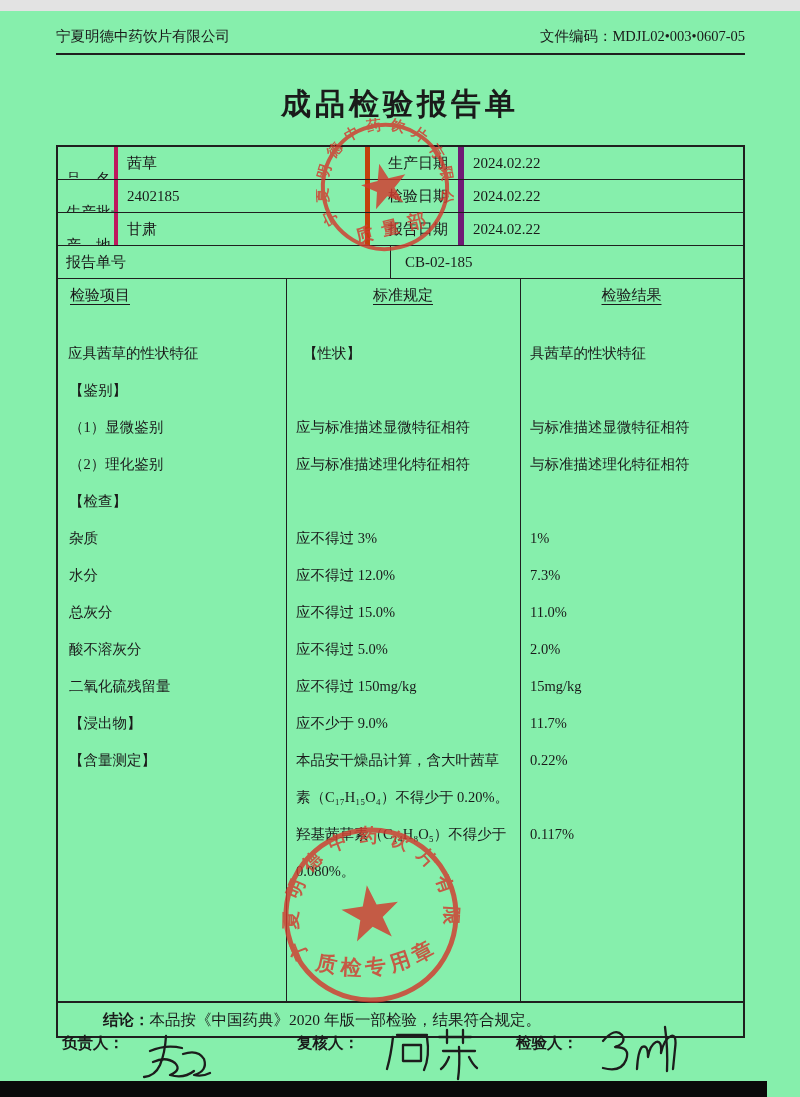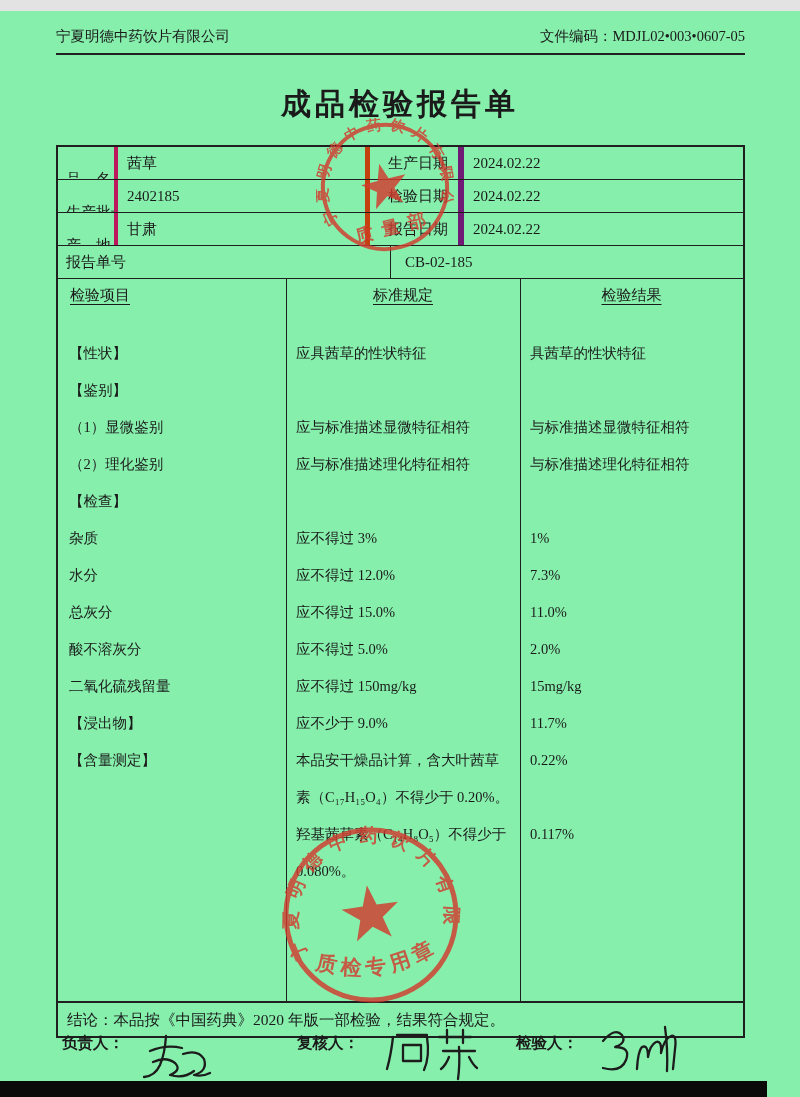--- a/index.html
+++ b/index.html
@@ -36,21 +36,21 @@
   .hu{text-decoration:underline;text-underline-offset:4px;}
   .rbody{height:692px;box-sizing:border-box;padding-top:26px;overflow:hidden;font-size:14.5px;}
   .rrow{display:flex;align-items:flex-start;}
   .rc{box-sizing:border-box;line-height:37px;}
   .rc1{width:228px;padding-left:11px;}
   .rc2{width:234px;padding-left:10px;padding-right:7px;}
   .rc3{width:223px;padding-left:10px;padding-right:4px;}
 
   .concl{border-top:2px solid #1f1f1f;height:33px;line-height:33px;font-size:15.5px;padding-left:9px;
          white-space:nowrap;overflow:hidden;}
-  .concl b{font-weight:normal;}
+  .concl b{font-weight:bold;margin-left:36px;}
 
   .signoff{position:absolute;top:1027px;left:56px;width:689px;height:64px;font-size:15.5px;}
   .slabel{position:absolute;top:6px;font-weight:bold;white-space:nowrap;}
   .sig{position:absolute;}
   .sig path{fill:none;stroke:#1c1c1c;stroke-width:2.3;stroke-linecap:round;stroke-linejoin:round;}
 
   .stamp{position:absolute;opacity:0.82;pointer-events:none;}
   .stamp text{font-family:"Liberation Serif","DejaVu Serif",serif;}
 </style>
 </head>
@@ -98,22 +98,22 @@
       <div class="vline" style="left:462px;"></div>
 
       <div class="rhead">
         <div class="hc hc1"><span class="hu">检验项目</span></div>
         <div class="hc hc2"><span class="hu">标准规定</span></div>
         <div class="hc hc3"><span class="hu">检验结果</span></div>
       </div>
 
       <div class="rbody">
         <div class="rrow">
+          <div class="rc rc2">应具茜草的性状特征</div>
           <div class="rc rc1">【性状】</div>
-          <div class="rc rc2">应具茜草的性状特征</div>
           <div class="rc rc3">具茜草的性状特征</div>
         </div>
         <div class="rrow">
           <div class="rc rc1">【鉴别】</div>
           <div class="rc rc2"></div>
           <div class="rc rc3"></div>
         </div>
         <div class="rrow">
           <div class="rc rc1">（1）显微鉴别</div>
           <div class="rc rc2">应与标准描述显微特征相符</div>

